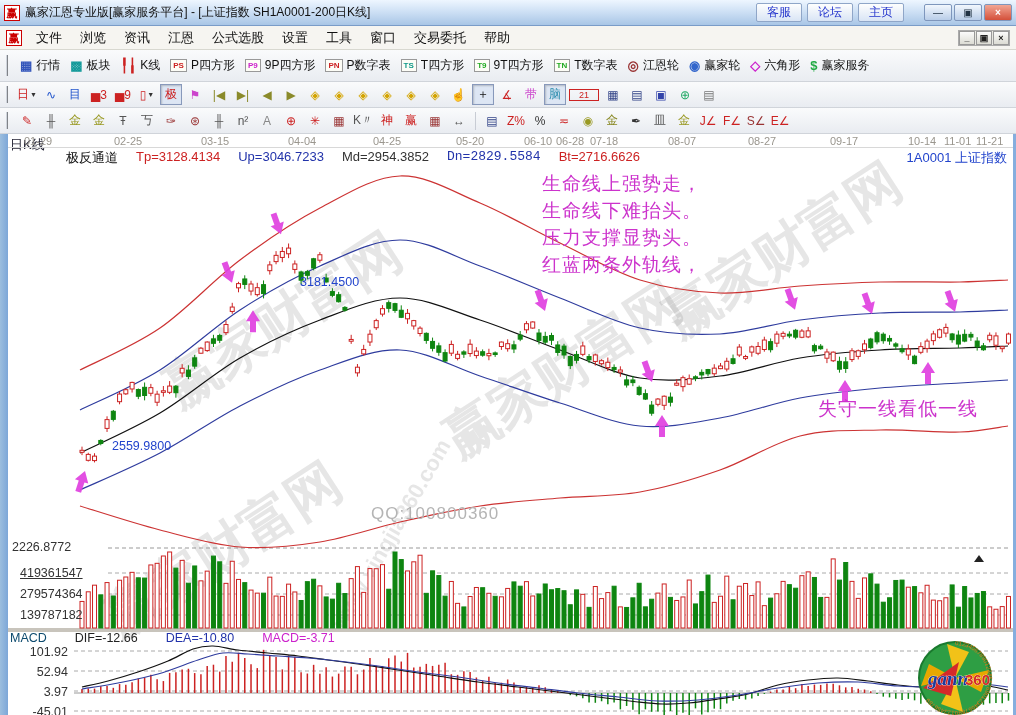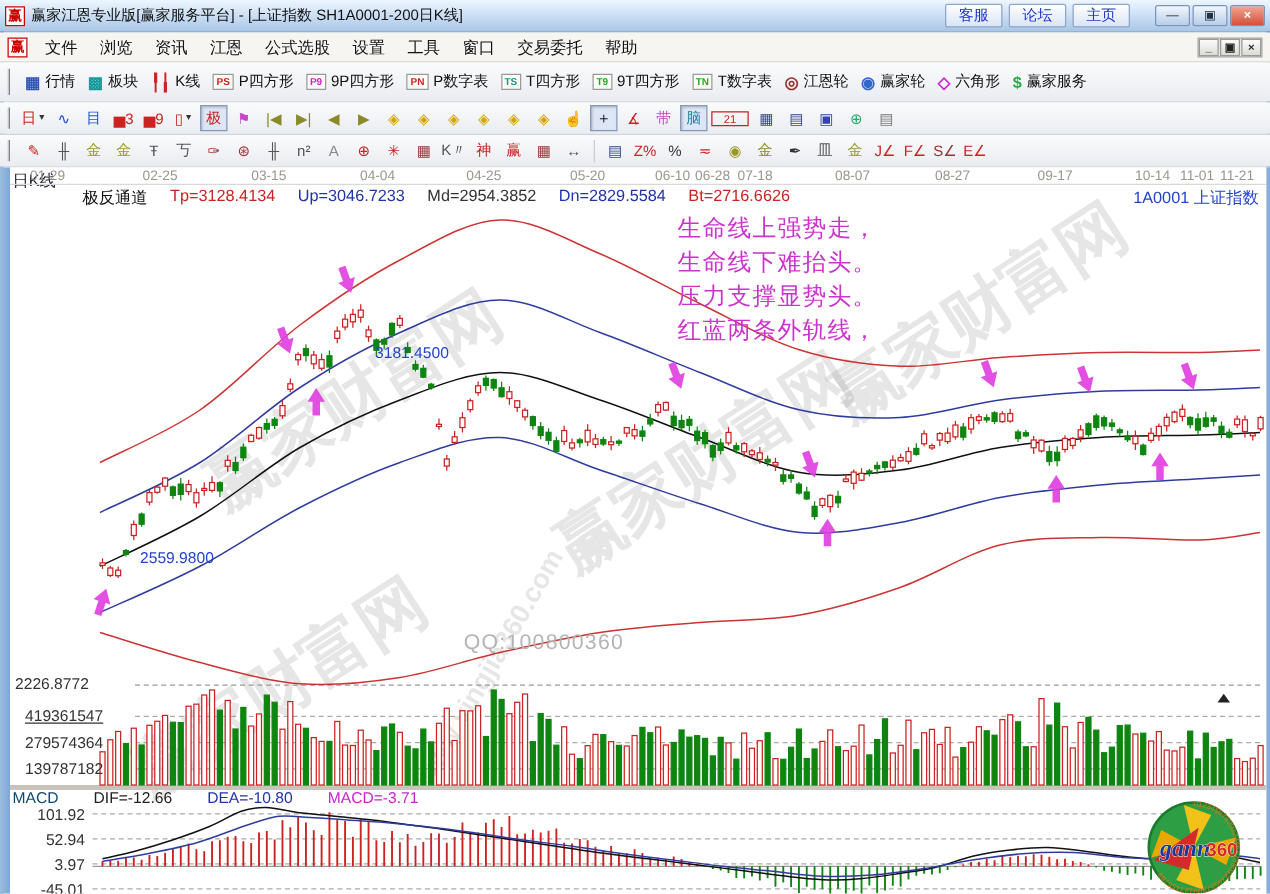--- a/index.html
+++ b/index.html
@@ -1004,34 +1004,35 @@
         <span class="date-lbl" style="left: 936px;">11-01</span>
         <span class="date-lbl" style="left: 968px;">11-21</span>
       </div>
     <div style="position:absolute;top:13px;left:0;width:1005px;border-top:1px solid #d8d8d8;z-index:2;"></div>
     <div class="ind-row">
       <span style="color:#111;">极反通道</span>
       <span id="ind-values" style="display:flex;gap:18px;">
           <span style="color: rgb(204, 34, 34);">Tp=3128.4134</span>
           <span style="color: rgb(34, 51, 170);">Up=3046.7233</span>
           <span style="color: rgb(51, 51, 51);">Md=2954.3852</span>
-          <span style="color: rgb(34, 51, 170);">Dn=2829.5584</span>
+          <span style="color: rgb(34, 51, 170); font-family: Liberation Mono, monospace;">Dn=2829.5584</span>
           <span style="color: rgb(204, 34, 34);">Bt=2716.6626</span>
         </span>
     </div>
     <div class="ov" style="right:6px;top:15px;font-size:13px;color:#2244cc;">1A0001  上证指数</div>
 
     <div class="ov" style="left:292px;top:108px;font-size:12.5px;color:#2244cc;margin-top:33px;">3181.4500</div>
     <div class="ov" style="left:104px;top:305px;font-size:12.5px;color:#2244cc;">2559.9800</div>
     <div class="ov poem" style="left:534px;top:36px;" id="poem">
         <div>生命线上强势走，</div>
         <div>生命线下难抬头。</div>
         <div>压力支撑显势头。</div>
         <div>红蓝两条外轨线，</div>
       </div>
+    <div class="ov" style="left:810px;top:262px;font-size:19px;color:#cc33cc;letter-spacing:1px;">失守一线看低一线</div>
     <div class="ov" style="left:363px;top:370px;font-size:17px;color:#b4b4b4;letter-spacing:1px;">QQ:100800360</div>
 
     <div class="ov scale-lbl" style="left:4px;top:406px;">2226.8772</div>
     <div id="vol-labels">
         <div class="ov scale-lbl" style="left: 12px; top: 432px; text-decoration: underline;">419361547</div>
         <div class="ov scale-lbl" style="left: 12px; top: 453px;">279574364</div>
         <div class="ov scale-lbl" style="left: 12px; top: 474px;">139787182</div>
       </div>
     <div id="macd-header" style="position:absolute;left:2px;top:497px;z-index:2;display:flex;gap:28px;font-size:12.5px;">
         <span style="color: #0c4a6e;">MACD</span>

